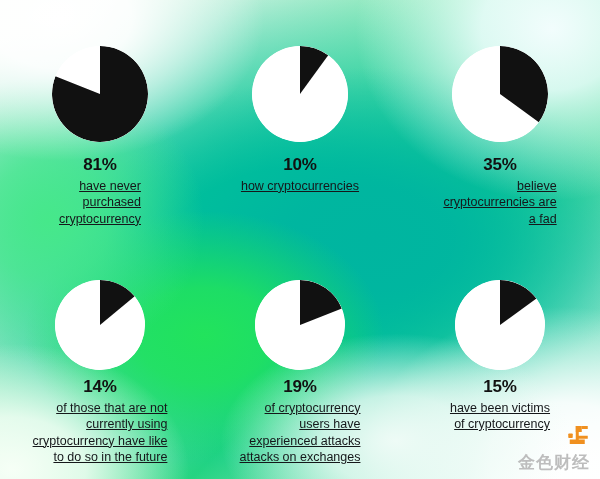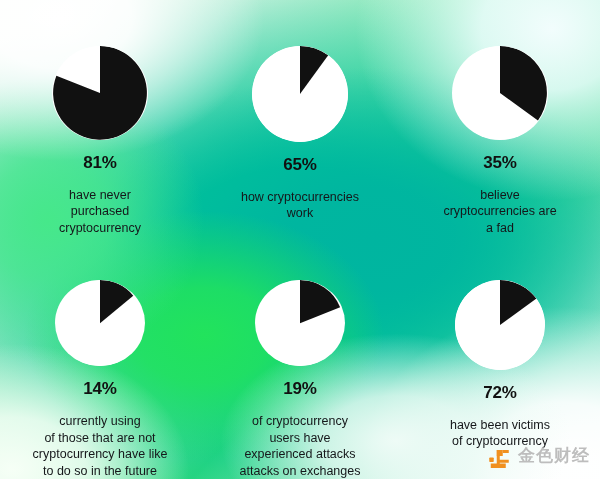--- a/index.html
+++ b/index.html
@@ -88,42 +88,44 @@
   .row2 .pie { width: 90px; height: 90px; margin-top: 44px; }
 
   .stat-value {
     font-weight: bold;
     font-size: 17px;
     color: #111111;
     letter-spacing: -0.2px;
     line-height: 1.1;
   }
   .row1 .stat-value { margin-top: 14px; }
-  .row2 .stat-value { margin-top: 14px; }
+  .row2 .stat-value { margin-top: 8px; }
 
   .stat-desc {
     font-size: 12.5px;
     color: #15171a;
     line-height: 1.32;
-    text-align: center;
-    margin-top: 14px;
+    text-align: right;
+    margin-top: 3px;
     max-width: 180px;
+    text-decoration: underline;
   }
   .stat-desc div { white-space: nowrap; }
 
   
   .watermark {
     position: absolute;
     right: 10px;
     bottom: 8px;
     display: flex;
-    align-items: flex-start;
+    align-items: flex-end;
     gap: 7px;
     z-index: 5;
     opacity: 0.93;
+    flex-direction: column;
   }
   .wm-mark {
     width: 24px;
     height: 24px;
     display: block;
   }
   .wm-text {
     font-size: 17px;
     font-weight: bold;
     color: #b9b9b9;
@@ -159,24 +161,23 @@
           <div>purchased</div>
           <div>cryptocurrency</div>
         </div>
     </div>
 
     <div class="cell row1">
       <svg class="pie" viewBox="0 0 100 100">
           <circle cx="50" cy="50" r="50" fill="#ffffff"></circle>
           <path d="M 50 50 L 50 0 A 50 50 0 0 1 79.389 9.549 Z" fill="#111111"></path>
         </svg>
-      <div class="stat-value">65%</div>
+      <div class="stat-value">10%</div>
       <div class="stat-desc">
           <div>how cryptocurrencies</div>
-          <div>work</div>
         </div>
     </div>
 
     <div class="cell row1">
       <svg class="pie" viewBox="0 0 100 100">
           <circle cx="50" cy="50" r="50" fill="#ffffff"></circle>
           <path d="M 50 50 L 50 0 A 50 50 0 0 1 90.451 79.389 Z" fill="#111111"></path>
         </svg>
       <div class="stat-value">35%</div>
       <div class="stat-desc">
@@ -186,22 +187,22 @@
         </div>
     </div>
 
     <div class="cell row2">
       <svg class="pie" viewBox="0 0 100 100">
           <circle cx="50" cy="50" r="50" fill="#ffffff"></circle>
           <path d="M 50 50 L 50 0 A 50 50 0 0 1 88.526 18.129 Z" fill="#111111"></path>
         </svg>
       <div class="stat-value">14%</div>
       <div class="stat-desc">
+          <div>of those that are not</div>
           <div>currently using</div>
-          <div>of those that are not</div>
           <div>cryptocurrency have like</div>
           <div>to do so in the future</div>
         </div>
     </div>
 
     <div class="cell row2">
       <svg class="pie" viewBox="0 0 100 100">
           <circle cx="50" cy="50" r="50" fill="#ffffff"></circle>
           <path d="M 50 50 L 50 0 A 50 50 0 0 1 96.489 31.594 Z" fill="#111111"></path>
         </svg>
@@ -212,21 +213,21 @@
           <div>experienced attacks</div>
           <div>attacks on exchanges</div>
         </div>
     </div>
 
     <div class="cell row2">
       <svg class="pie" viewBox="0 0 100 100">
           <circle cx="50" cy="50" r="50" fill="#ffffff"></circle>
           <path d="M 50 50 L 50 0 A 50 50 0 0 1 90.451 20.611 Z" fill="#111111"></path>
         </svg>
-      <div class="stat-value">72%</div>
+      <div class="stat-value">15%</div>
       <div class="stat-desc">
           <div>have been victims</div>
           <div>of cryptocurrency</div>
         </div>
     </div>
 
   </div>
 
   <div class="watermark">
     <svg class="wm-mark" viewBox="0 0 32 32">

